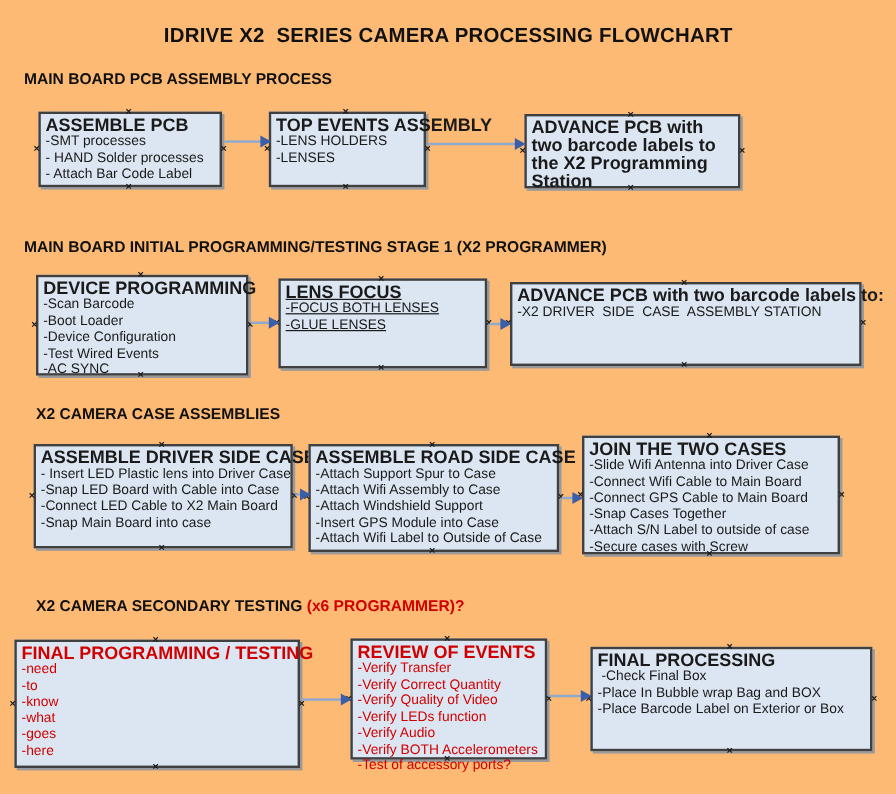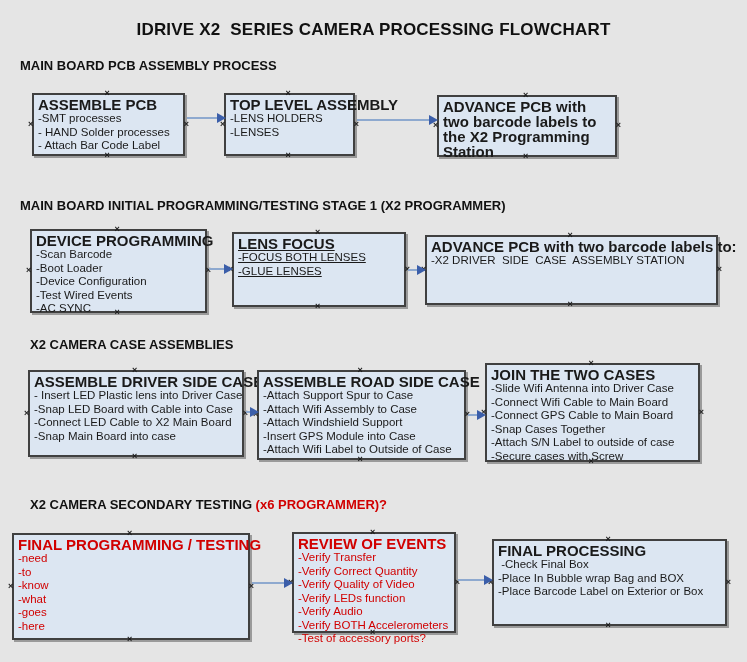--- a/index.html
+++ b/index.html
@@ -1,17 +1,17 @@
 <!DOCTYPE html>
 <html><head>
 <meta charset="utf-8">
 <style>
   html,body{margin:0;padding:0;background:#fff;}
   #canvas{
-    position:relative;width:747px;height:662px;background:#e5e5e5;
+    position:relative;width:747px;height:662px;background:#fdba74;
     font-family:"Liberation Sans", sans-serif;color:#1a1a1a;overflow:hidden;
   }
   .page-title{
     position:absolute;top:20px;left:0;width:747px;text-align:center;
     font-size:17px;font-weight:bold;letter-spacing:.2px;white-space:pre;color:#111;
   }
   .sec-h{position:absolute;font-size:13px;font-weight:bold;white-space:pre;color:#111;}
   .s1{left:20px;top:58px;}
   .s2{left:20px;top:198px;}
   .s3{left:30px;top:337px;}
@@ -83,21 +83,21 @@
     <div class="box-title">ASSEMBLE PCB</div>
     <div>
         <div class="line">-SMT processes</div>
         <div class="line">- HAND Solder processes</div>
         <div class="line">- Attach Bar Code Label</div>
       </div>
   </div>
   <div class="box b2">
     <span class="handle hl">×</span>
     <span class="handle hr">×</span>
-    <div class="box-title">TOP LEVEL ASSEMBLY</div>
+    <div class="box-title">TOP EVENTS ASSEMBLY</div>
     <div>
         <div class="line">-LENS HOLDERS</div>
         <div class="line">-LENSES</div>
       </div>
   </div>
   <div class="box b3">
     <span class="handle hl">×</span>
     <span class="handle hr">×</span>
     <div class="box-title wrap">ADVANCE PCB with two barcode labels to the  X2 Programming Station</div>
     <div></div>

